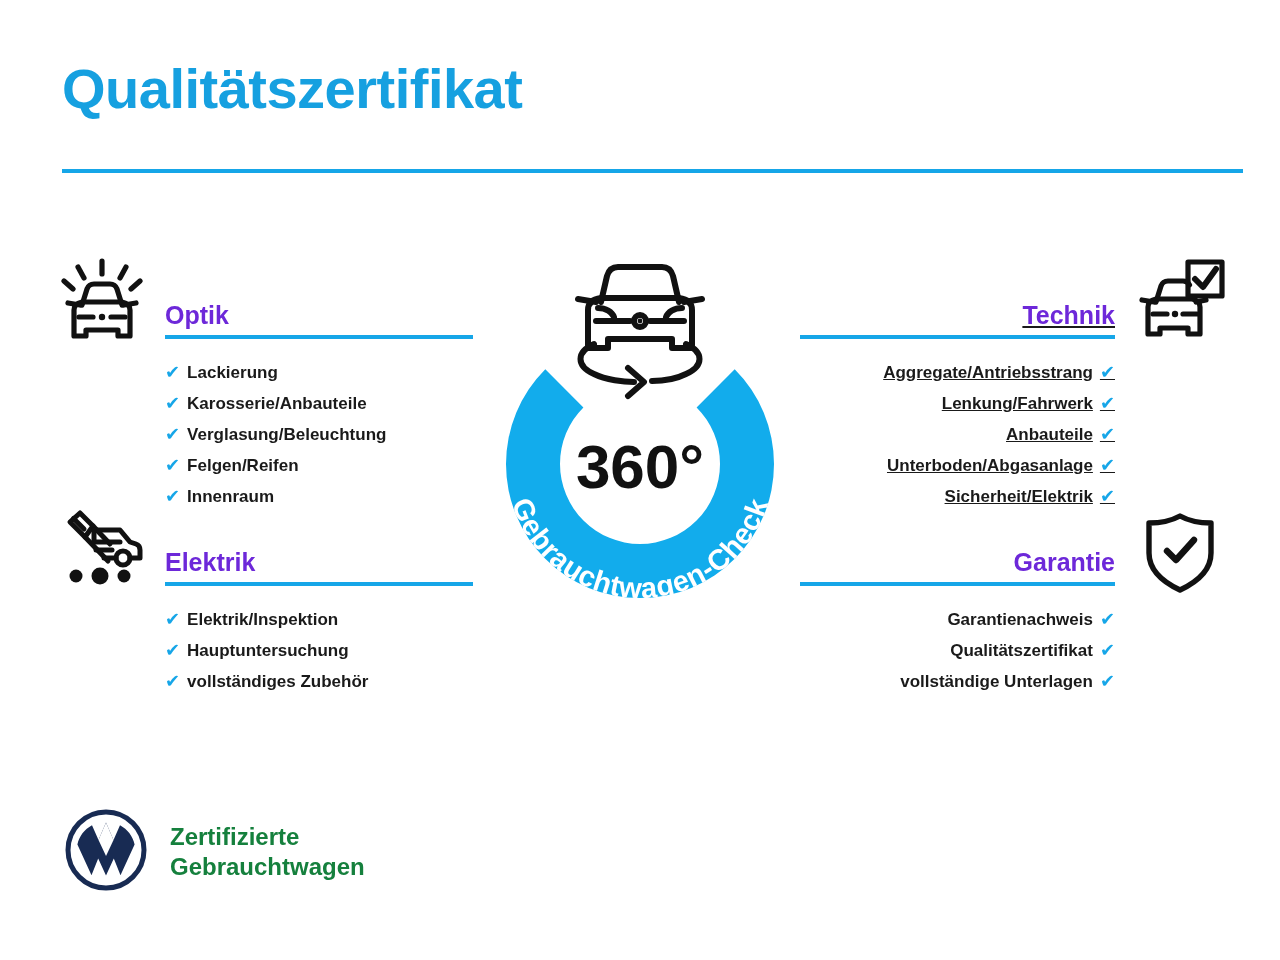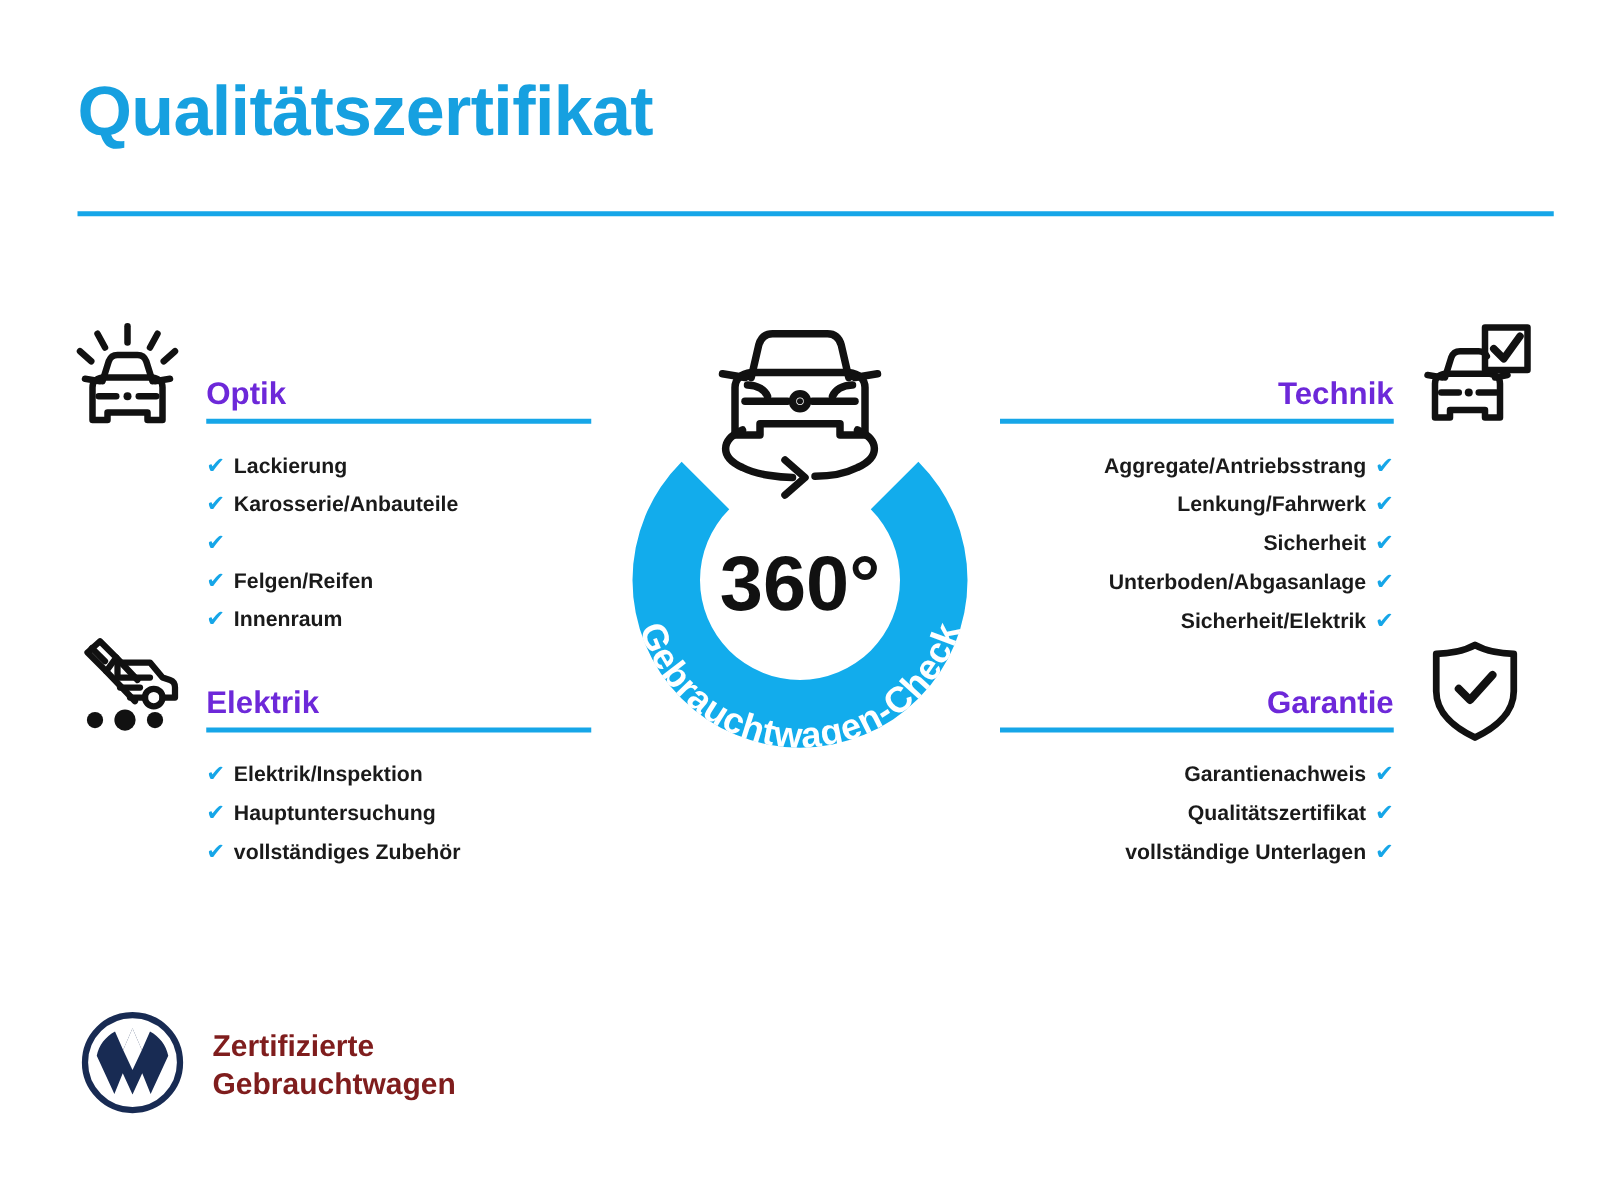--- a/index.html
+++ b/index.html
@@ -87,21 +87,21 @@
   .col-left .check { margin-right: 7px; }
 
   
   .col-right .section-title { text-align: right; }
   .col-right .item { justify-content: flex-end; }
   .col-right .check { margin-left: 7px; }
 
   
   #sec-optik   { left: 165px; top: 298px;  width: 308px; }
   #sec-wartung { left: 165px; top: 545px;  width: 308px; }
-  #sec-technik { left: 800px; top: 298px;  width: 315px; }
+  #sec-technik { left: 800px; top: 298px;  width: 315px; text-decoration: underline; }
   #sec-garantie{ left: 800px; top: 545px;  width: 315px; }
 
   
   .icon-box {
     position: absolute;
   }
   #icon-optik    { left: 60px;   top: 258px; }
   #icon-wartung  { left: 60px;   top: 508px; }
   #icon-technik  { left: 1134px; top: 258px; }
   #icon-garantie { left: 1141px; top: 512px; }
@@ -123,21 +123,21 @@
     top: 808px;
     display: flex;
     align-items: center;
   }
   #footer-logo .vw-mark { flex: none; }
   .footer-text {
     margin-left: 22px;
     font-size: 24px;
     font-weight: bold;
     line-height: 30px;
-    color: #7f1d1d;
+    color: #15803d;
     white-space: nowrap;
   }
 </style>
 </head>
 <body>
 
 <div class="page-title">Qualitätszertifikat</div>
 <div class="header-rule"></div>
 
 <div class="icon-box" id="icon-optik">
@@ -263,20 +263,21 @@
       <li class="item">
         <span class="check">✔</span>
         <span>Lackierung</span>
       </li>
       <li class="item">
         <span class="check">✔</span>
         <span>Karosserie/Anbauteile</span>
       </li>
       <li class="item">
         <span class="check">✔</span>
+        <span>Verglasung/Beleuchtung</span>
       </li>
       <li class="item">
         <span class="check">✔</span>
         <span>Felgen/Reifen</span>
       </li>
       <li class="item">
         <span class="check">✔</span>
         <span>Innenraum</span>
       </li>
     </ul>
@@ -311,21 +312,21 @@
   <ul class="item-list">
       <li class="item">
         <span>Aggregate/Antriebsstrang</span>
         <span class="check">✔</span>
       </li>
       <li class="item">
         <span>Lenkung/Fahrwerk</span>
         <span class="check">✔</span>
       </li>
       <li class="item">
-        <span>Sicherheit</span>
+        <span>Anbauteile</span>
         <span class="check">✔</span>
       </li>
       <li class="item">
         <span>Unterboden/Abgasanlage</span>
         <span class="check">✔</span>
       </li>
       <li class="item">
         <span>Sicherheit/Elektrik</span>
         <span class="check">✔</span>
       </li>

